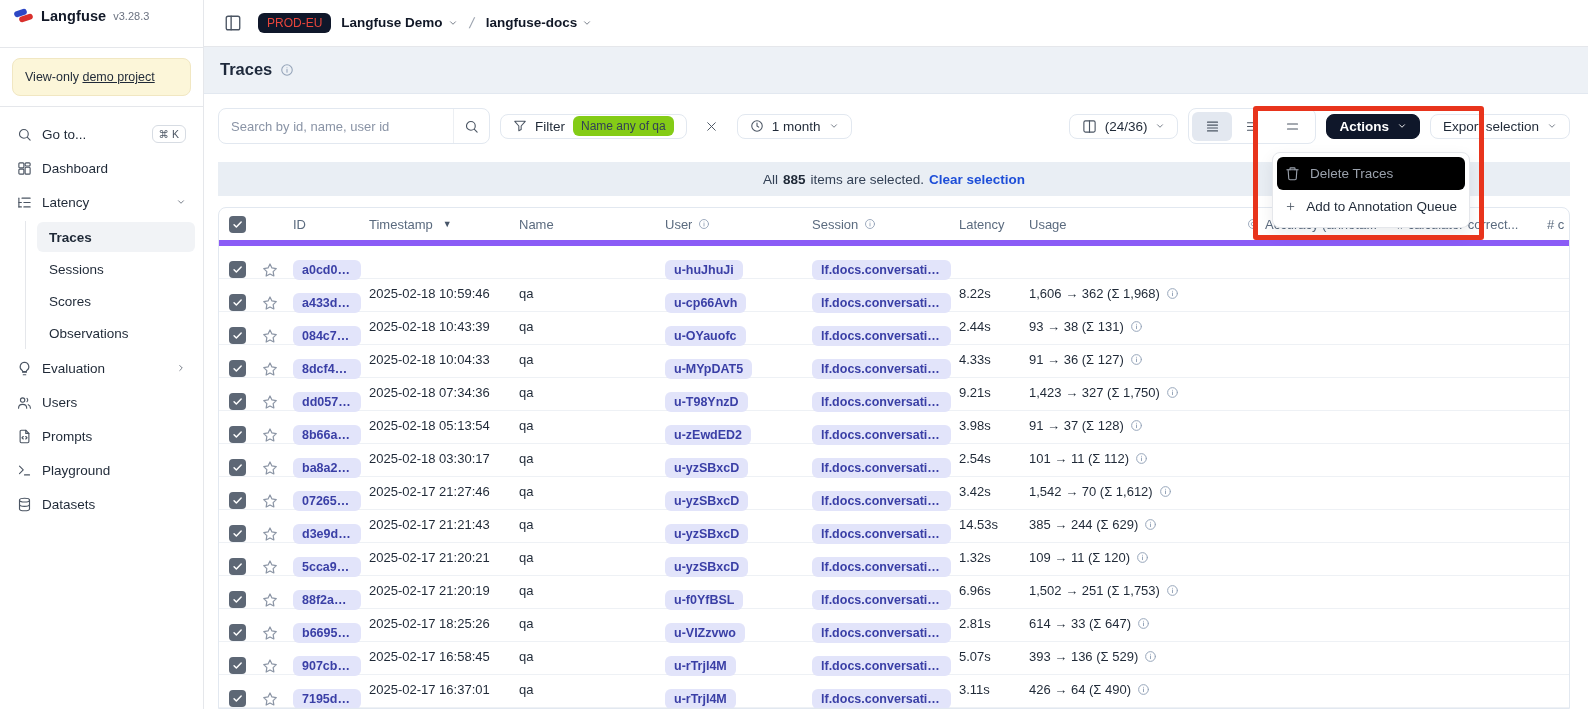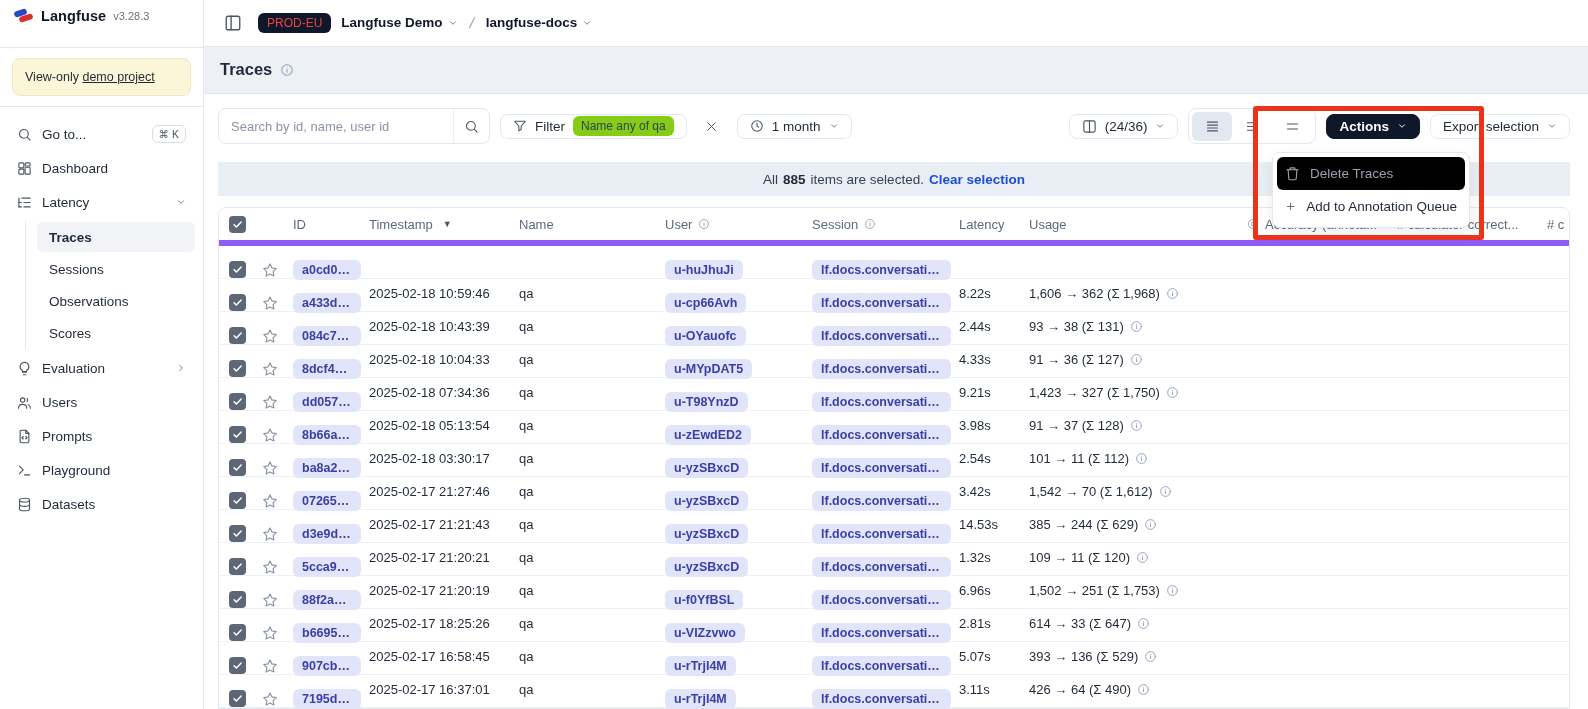--- a/index.html
+++ b/index.html
@@ -135,24 +135,24 @@
         </svg>
     </div>
     <div class="subnav">
       <div class="subnav-item active">
           <span>Traces</span>
         </div>
       <div class="subnav-item">
           <span>Sessions</span>
         </div>
       <div class="subnav-item">
-          <span>Observations</span>
+          <span>Scores</span>
         </div>
       <div class="subnav-item">
-          <span>Scores</span>
+          <span>Observations</span>
         </div>
     </div>
     <div class="nav-item">
       <svg class="ico" width="15" height="15" viewBox="0 0 24 24">
           <path d="M9 18h6"></path>
           <path d="M10 22h4"></path>
           <path d="M12 2a7 7 0 0 0-4 12.7c.6.5 1 1.4 1 2.3h6c0-.9.4-1.8 1-2.3A7 7 0 0 0 12 2z"></path>
         </svg>
       <span class="grow">Evaluation</span>
       <svg class="ico chev" viewBox="0 0 24 24">

